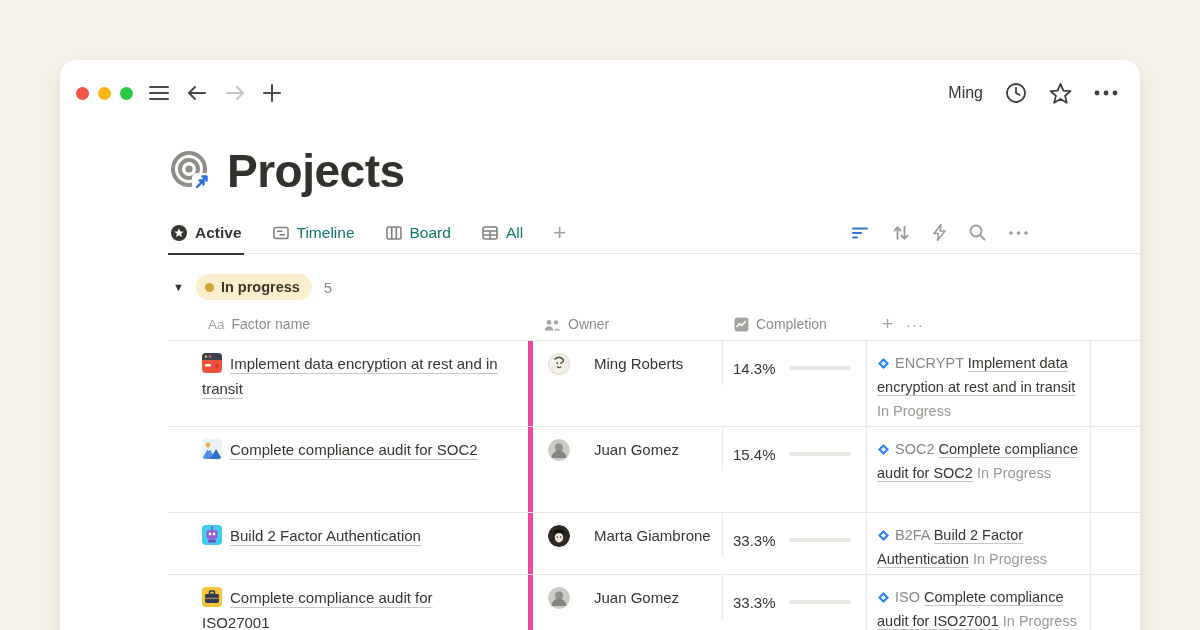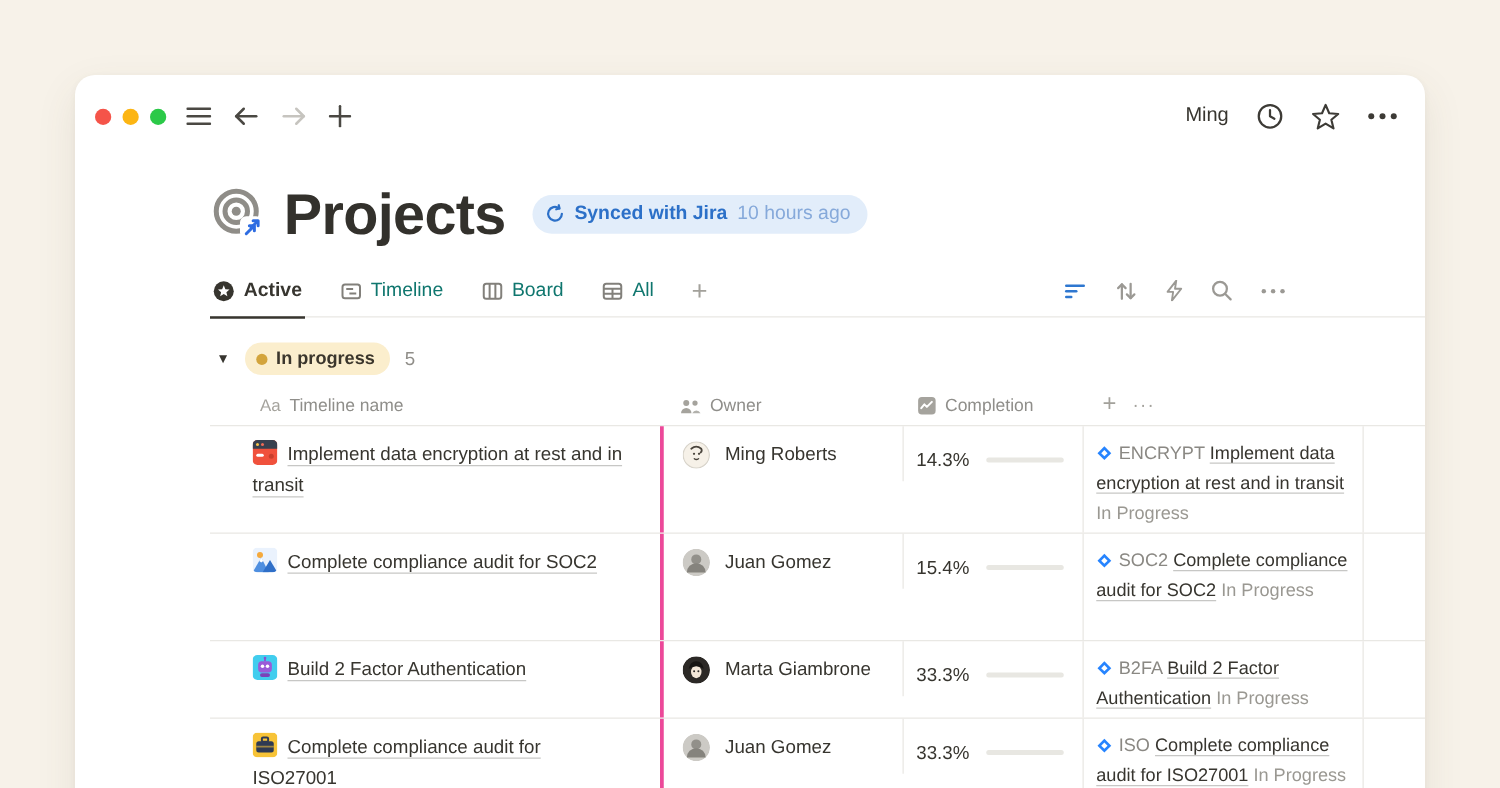--- a/index.html
+++ b/index.html
@@ -59,21 +59,21 @@
   .th-owner { width:194px; padding-left:16px; }
   .th-completion { width:144px; padding-left:12px; }
   .th-jira { width:224px; padding-left:12px; }
   .th-add { width:50px; display:flex; align-items:center; justify-content:space-between; padding-left:16px; }
   .th-add .plus { font-size:19px; color:#a3a19b; }
   .th-add .more { color:#a3a19b; font-size:15px; letter-spacing:1px; margin-right:-8px; white-space:nowrap; }
 
   .trow { display:flex; border-bottom:1px solid #e9e8e4; align-items:stretch; }
   .cell { padding-top:10px; }
   .c-name { width:360px; padding-left:34px; padding-right:30px; line-height:25px; font-weight:500; }
-  .c-owner { width:194px; border-left:3px solid #ec4899; padding-left:15px; display:flex; gap:12px; align-items:flex-start; }
+  .c-owner { width:194px; border-left:5px solid #ec4899; padding-left:15px; display:flex; gap:24px; align-items:flex-start; }
   .c-completion { width:144px; border-left:1px solid #e9e8e4; padding-left:10px; display:flex; align-items:center; gap:9px; height:44px; }
   .c-jira { width:224px; border-left:1px solid #e9e8e4; padding-left:10px; padding-right:8px;
             font-size:14.5px; line-height:24px; }
   .c-blank { width:50px; border-left:1px solid #e9e8e4; }
 
   .row-icon { display:inline-block; width:20px; height:20px; border-radius:4px; overflow:hidden;
               vertical-align:-4px; margin-right:8px; }
   .name-link { color:#37352f; text-decoration:underline; text-decoration-color:rgba(55,53,47,.28);
                text-decoration-thickness:1px; text-underline-offset:3.5px; cursor:pointer; }
 
@@ -180,30 +180,20 @@
           <rect x="24" y="24" width="18" height="18" rx="5" fill="#ffffff"></rect>
           <g stroke="#2f6de2" stroke-width="2.4" stroke-linecap="round" stroke-linejoin="round" fill="none">
             <path d="M29 38 L35 32"></path>
               <path d="M31.5 31.5 L35.5 31.5 L35.5 35.5"></path>
             <path d="M33 33 L38 28"></path>
               <path d="M34.5 27.5 L38.5 27.5 L38.5 31.5"></path>
           </g>
         </svg>
       </span>
       <span class="page-title">Projects</span>
-      <span class="sync-pill">
-        <svg class="inline-svg" width="16" height="16" viewBox="0 0 16 16">
-          <g fill="none" stroke="#2c70c8" stroke-width="1.8" stroke-linecap="round">
-            <path d="M13.5 8 a5.5 5.5 0 1 1 -2.2 -4.4"></path>
-            <polyline points="11,1.2 11.6,3.8 9,4.4" stroke-linejoin="round"></polyline>
-          </g>
-        </svg>
-        <span class="label">Synced with Jira</span>
-        <span class="time">10 hours ago</span>
-      </span>
     </div>
 
     <div class="tabs-row">
       <span class="tab active">
         <svg width="18" height="18" viewBox="0 0 18 18">
           <circle cx="9" cy="9" r="8" fill="#37352f"></circle>
           <path d="M9 4.2 L10.3 7.4 L13.6 7.6 L11.1 9.8 L11.9 13 L9 11.2 L6.1 13 L6.9 9.8 L4.4 7.6 L7.7 7.4 Z" fill="#ffffff"></path>
         </svg>
         <span>Active</span>
       </span>
@@ -290,21 +280,21 @@
         <span class="group-name">In progress</span>
       </span>
       <span class="group-count">5</span>
     </div>
 
     <div class="table">
 
       <div class="thead">
         <span class="th th-name">
           <span style="font-size:13.5px;color:#a5a39d;">Aa</span>
-          <span>Timeline name</span>
+          <span>Factor name</span>
         </span>
         <span class="th th-owner">
           <svg width="17" height="13" viewBox="0 0 17 13">
               <g fill="#a5a39d">
                 <circle cx="5" cy="3.4" r="2.4"></circle>
                 <path d="M0.8 11.5 a4.2 4.2 0 0 1 8.4 0 Z"></path>
                 <circle cx="12" cy="3.4" r="2.1"></circle>
                 <path d="M9.8 11.5 a3.7 3.7 0 0 1 6.6 0 Z" opacity=".85"></path>
               </g>
             </svg>

